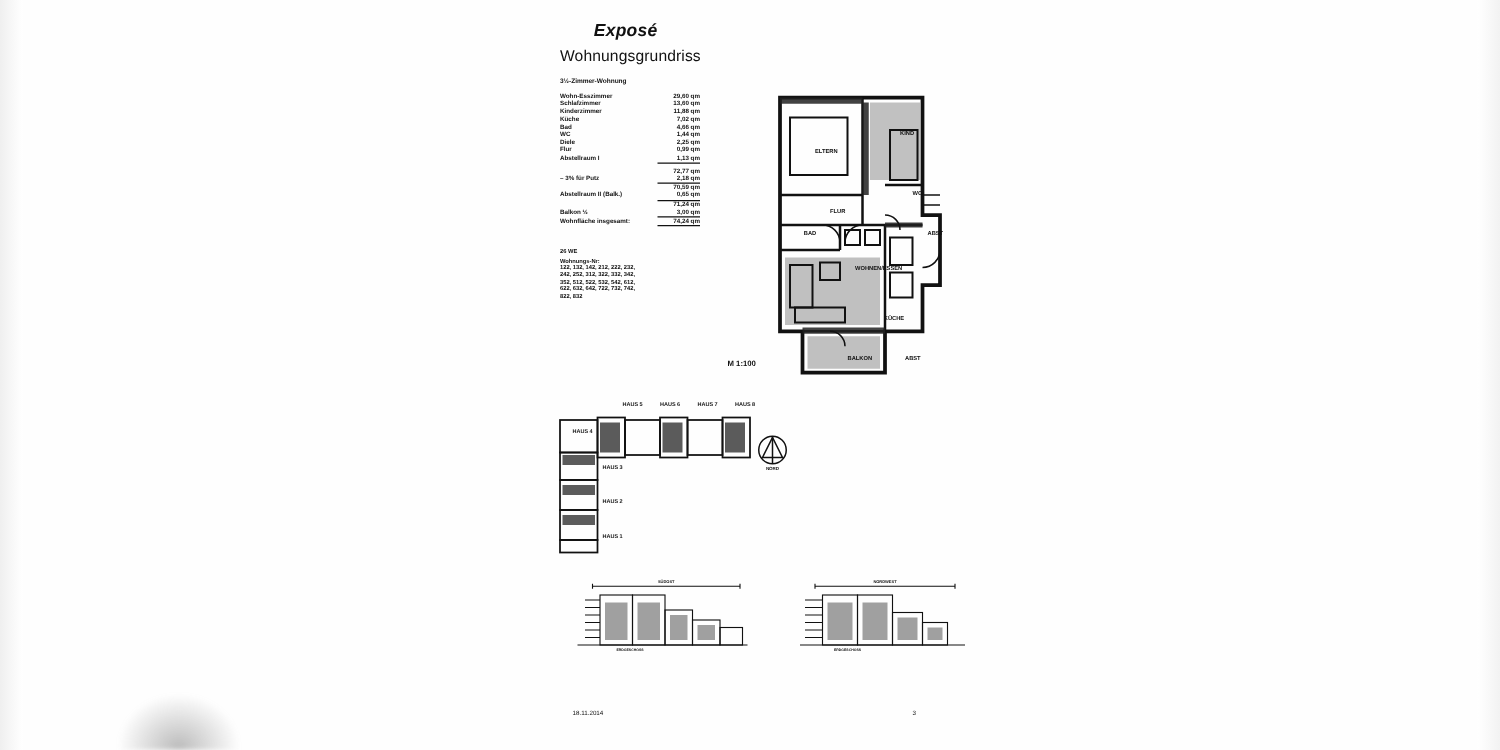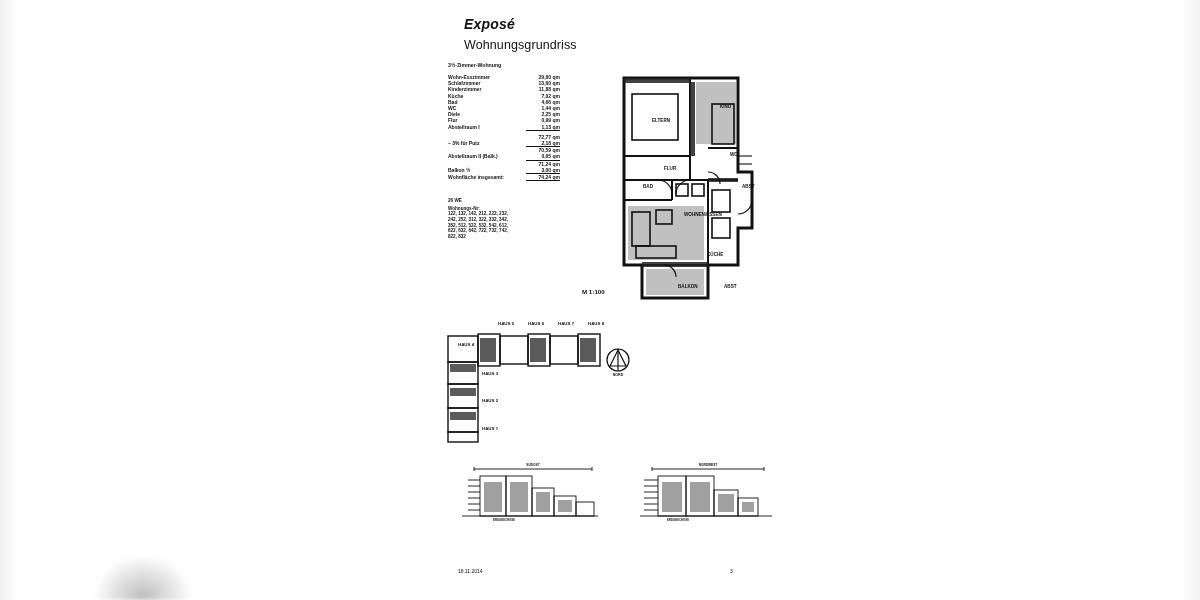--- a/index.html
+++ b/index.html
@@ -12,23 +12,23 @@
   .page{position:relative;width:1200px;height:600px;background:#fefefe;}
   
   .scan-edge-l{position:absolute;left:0;top:0;width:18px;height:600px;
     background:linear-gradient(to right,#efefef,#ffffff);}
   .scan-edge-r{position:absolute;right:0;top:0;width:18px;height:600px;
     background:linear-gradient(to left,#f2f2f2,#ffffff);}
 
   .sheet{position:absolute;left:430px;top:0;width:350px;height:600px;}
 
   
-  .title{position:absolute;left:34px;top:16px;font-size:14px;font-weight:bold;
+  .title{position:absolute;left:45px;top:16px;font-size:14px;font-weight:bold;
     font-style:italic;letter-spacing:.2px;text-align:center;}
-  .subtitle{position:absolute;left:34px;top:38px;font-size:12.5px;letter-spacing:.1px;text-align:center;}
+  .subtitle{position:absolute;left:18px;top:38px;font-size:12.5px;letter-spacing:.1px;text-align:center;}
   .aptype{position:absolute;left:18px;top:62px;font-size:5.2px;font-weight:bold;}
 
   
   .rooms{position:absolute;left:18px;top:74px;width:112px;font-size:5px;
     font-weight:bold;line-height:6.2px;}
   .rrow{display:flex;justify-content:space-between;}
   .rrow .n{text-align:right;min-width:34px;}
   .rrow.rule .n{border-bottom:.8px solid #111;}
   .spacer{height:3px;}
 

